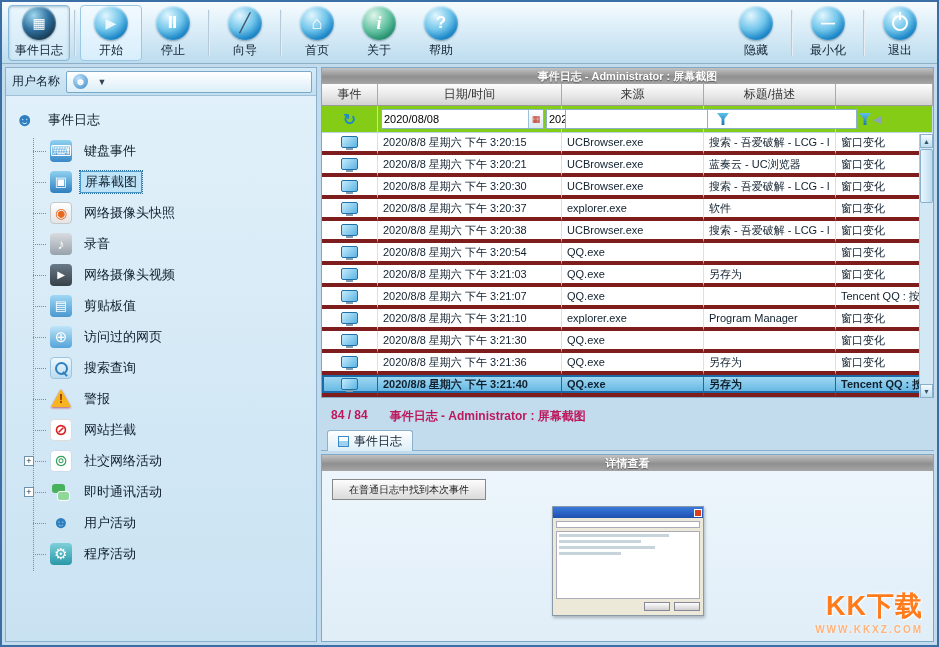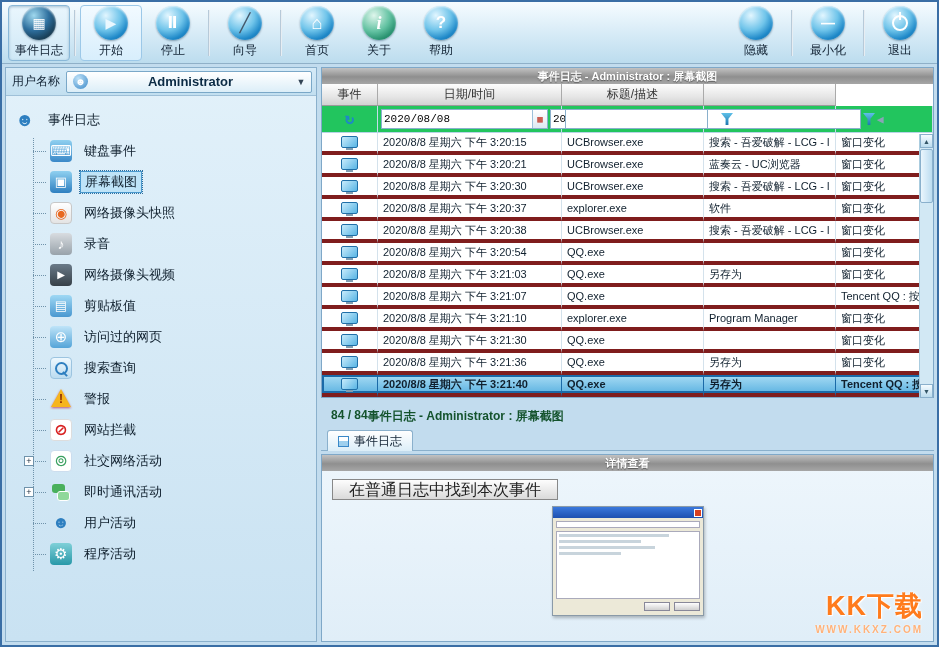--- a/index.html
+++ b/index.html
@@ -95,21 +95,21 @@
   .ti-program { background:linear-gradient(#7fd0d8,#2898a8); } .ti-program::before { content:"⚙"; font-size:15px; }
 
   
   .main { flex:1; display:flex; flex-direction:column; min-width:0; }
   .graybar { height:16px; flex:0 0 16px; background:linear-gradient(#c2c2c2,#8f8f8f 55%,#a6a6a6); color:#fff; font-size:11px; font-weight:bold; text-align:center; line-height:16px; text-shadow:0 1px 1px #555; }
   .table-frame { position:relative; border:1px solid #7fa8c8; background:#fff; flex:0 0 auto; }
   .grid5 { display:grid; grid-template-columns:56px 184px 142px 132px 1fr; }
   .thead { height:22px; }
   .th { display:flex; align-items:center; justify-content:center; font-size:12px; color:#333;
         background:linear-gradient(#fdfdfd,#e6e6e6 60%,#d2d2d2); border-right:1px solid #aaa; border-bottom:1px solid #9a9a9a; cursor:pointer; }
-  .filter-row { height:27px; background:#22c55e; border-bottom:1px solid #b8d4e6;font-family:Liberation Mono, monospace; }
+  .filter-row { height:27px; background:#84cc16; border-bottom:1px solid #b8d4e6; }
   .fcell { display:flex; align-items:center; gap:2px; padding:0 3px; border-right:1px solid #c4dcea; }
   .refresh-ico { margin:0 auto; color:#1e88c8; font-size:16px; font-weight:bold; cursor:pointer; }
   .refresh-ico::before { content:"↻"; }
   .datebox { flex:1; display:flex; align-items:center; background:#fff; border:1px solid #8ab0cc; height:20px; }
   .datebox input { flex:1; min-width:0; border:none; outline:none; font-size:11px; padding:0 2px; font-family:inherit; background:transparent; }
   .calbtn { width:15px; height:18px; flex:0 0 15px; background:linear-gradient(#fff,#dce8f2); border-left:1px solid #9cc0da; color:#c03020; font-size:9px; display:flex; align-items:center; justify-content:center; cursor:pointer; }
   .calbtn::before { content:"▦"; }
   .fbox { flex:1; display:flex; align-items:center; gap:2px; }
   .fbox input { flex:1; min-width:0; height:20px; border:1px solid #8ab0cc; outline:none; font-size:11px; padding:0 3px; font-family:inherit; background:#fff; }
   .funnel { width:12px; height:12px; background:linear-gradient(#5fc0e8,#1e78b0); clip-path:polygon(0 0,100% 0,62% 48%,62% 100%,38% 100%,38% 48%); cursor:pointer; flex:0 0 12px; }
@@ -124,28 +124,28 @@
   .mon { position:relative; width:17px; height:12px; border:1px solid #1f6fa8; border-radius:2px; background:linear-gradient(135deg,#c8ecfc,#58b4e4); }
   .mon::after { content:""; position:absolute; left:4px; right:4px; bottom:-3px; height:2px; background:#7f9cb0; }
   .trow.sel .c { background:linear-gradient(#a8dcf4,#5fb4e2); box-shadow:inset 0 2px 0 #1a6aa8, inset 0 -2px 0 #1a6aa8; border-right-color:#1a6aa8; font-weight:bold; }
   .trow.sel .c.c-icon { box-shadow:inset 0 2px 0 #1a6aa8, inset 0 -2px 0 #1a6aa8, inset 2px 0 0 #1a6aa8; }
 
   .vscroll { position:absolute; top:66px; right:0; width:14px; height:264px; background:#d2e8f4; border-left:1px solid #aaccdf; display:flex; flex-direction:column; }
   .sbtn { height:14px; flex:0 0 14px; background:linear-gradient(#f4fbff,#bcdcee); border:1px solid #8ab0cc; font-size:7px; color:#356; display:flex; align-items:center; justify-content:center; cursor:pointer; }
   .sthumb { margin-top:1px; height:54px; background:linear-gradient(90deg,#eaf6fd,#bcdcf0); border:1px solid #8ab0cc; border-radius:2px; cursor:grab; }
   .sfill { flex:1; }
 
-  .status-row { margin:10px 0 2px 10px; display:flex; font-size:12px; font-weight:bold; color:#14532d; }
+  .status-row { margin:10px 0 2px 10px; display:flex; gap:22px; font-size:12px; font-weight:bold; color:#be185d; }
   .tabstrip { border-bottom:1px solid #8ab0cc; padding:3px 0 0 6px; height:24px; flex:0 0 24px; }
   .tab { display:inline-flex; align-items:center; gap:5px; height:21px; padding:0 10px; border:1px solid #8ab0cc; border-bottom:none; border-radius:3px 3px 0 0; background:linear-gradient(#ffffff,#dceef8); font-size:12px; color:#123; cursor:pointer; }
   .tab-ico { width:11px; height:11px; border:1px solid #3a88c8; background:linear-gradient(#fff 40%,#9fd0ee 40%); }
 
   .detail-frame { flex:1; margin-top:3px; border:1px solid #7fa8c8; display:flex; flex-direction:column; background:linear-gradient(#eef6fc,#e0eef8); min-height:0; }
   .detail-body { position:relative; flex:1; padding:8px 10px; min-height:0; }
-  .find-btn { height:21px; padding:0 16px; font-size:16px; color:#222; font-family:inherit; background:linear-gradient(#fdfdfd,#dadada); border:1px solid #888; cursor:pointer; }
+  .find-btn { height:21px; padding:0 16px; font-size:10px; color:#222; font-family:inherit; background:linear-gradient(#fdfdfd,#dadada); border:1px solid #888; cursor:pointer; }
   .thumb { width:152px; height:110px; margin:6px auto 0; border:1px solid #8a9aa8; background:#ece9d8; box-shadow:1px 2px 3px rgba(0,0,0,.25); cursor:pointer; display:flex; flex-direction:column; }
   .tw-title { height:11px; flex:0 0 11px; background:linear-gradient(#3a78dc,#1e50b0); display:flex; align-items:center; justify-content:flex-end; padding:0 1px; }
   .tw-close { width:8px; height:8px; background:#d84020; border:1px solid #fff; }
   .tw-body { flex:1; padding:3px; display:flex; flex-direction:column; gap:3px; }
   .tw-bar { height:7px; background:#fff; border:1px solid #aab; }
   .tw-list { flex:1; background:#fff; border:1px solid #aab; padding:2px; display:flex; flex-direction:column; gap:3px; }
   .tw-line { height:3px; background:#c8d4dc; width:80%; }
   .tw-line:nth-child(2) { width:60%; } .tw-line:nth-child(3) { width:70%; } .tw-line:nth-child(4) { width:45%; }
   .tw-row { height:10px; display:flex; justify-content:flex-end; gap:4px; }
   .tw-btn { width:26px; height:9px; background:linear-gradient(#fdfdfd,#d0d0d0); border:1px solid #889; }
@@ -208,21 +208,20 @@
     </div>
   </div>
 
   <div class="content">
 
     <div class="sidebar">
       <div class="user-row">
         <span class="user-label">用户名称</span>
         <div class="user-dd">
           <span class="user-avatar"></span>
-          <span class="user-name">Administrator</span>
           <span class="dd-arrow"></span>
         </div>
       </div>
       <div class="tree">
         <div class="tree-vline"></div>
         <div class="titem root">
           <span class="ti ti-root"></span>
           <span class="tlabel">事件日志</span>
         </div>
         <div class="titem child">
@@ -285,20 +284,21 @@
         </div>
       </div>
     </div>
 
     <div class="main">
       <div class="table-frame">
         <div class="graybar">事件日志 - Administrator : 屏幕截图</div>
         <div class="thead grid5">
           <div class="th">事件</div>
           <div class="th">日期/时间</div>
+          <div class="th">来源</div>
           <div class="th">标题/描述</div>
           <div class="th"></div>
         </div>
         <div class="filter-row grid5">
           <div class="fcell">
             <span class="refresh-ico"></span>
           </div>
           <div class="fcell">
             <div class="datebox">
               <input value="2020/08/08" style="">

